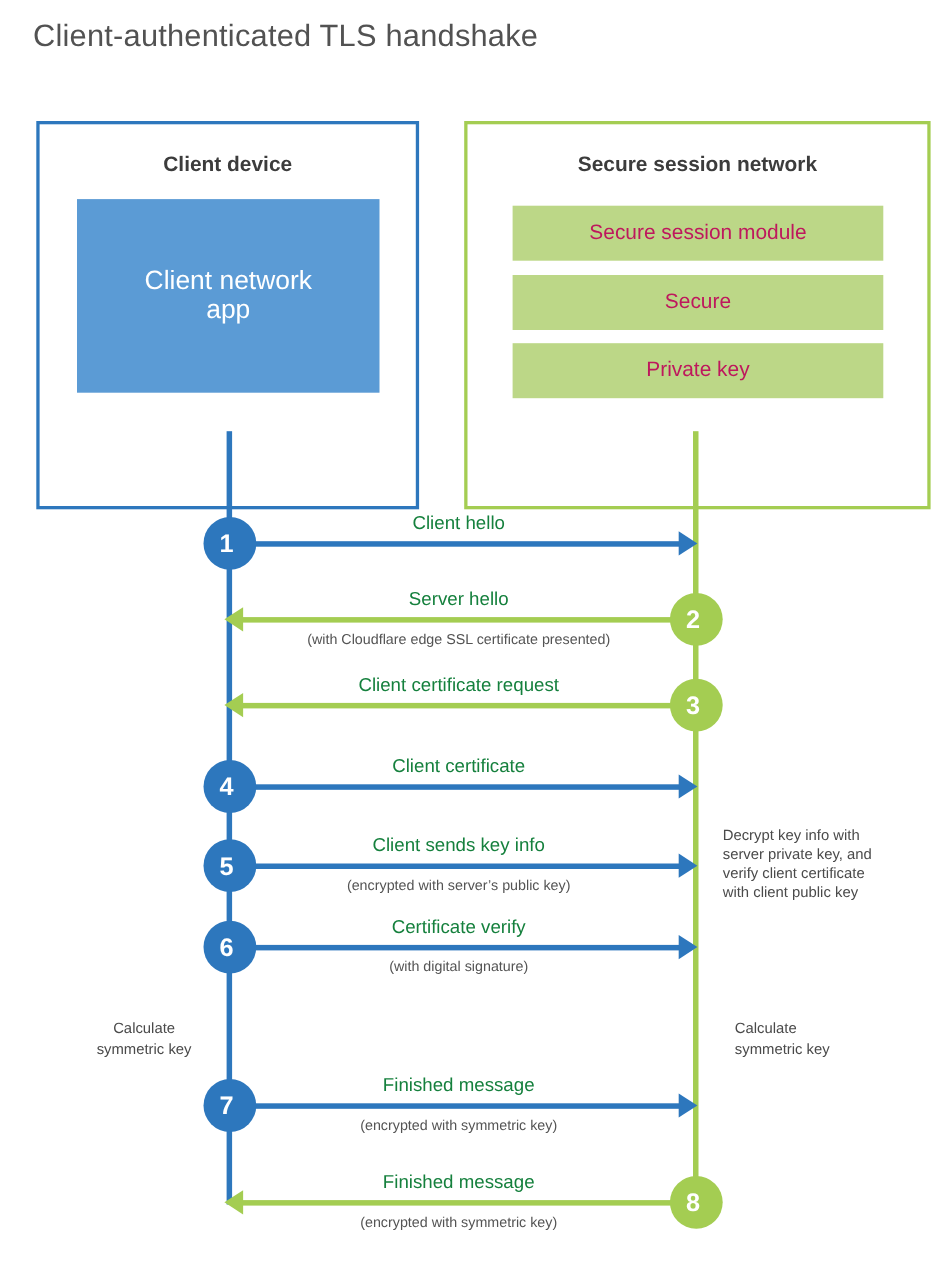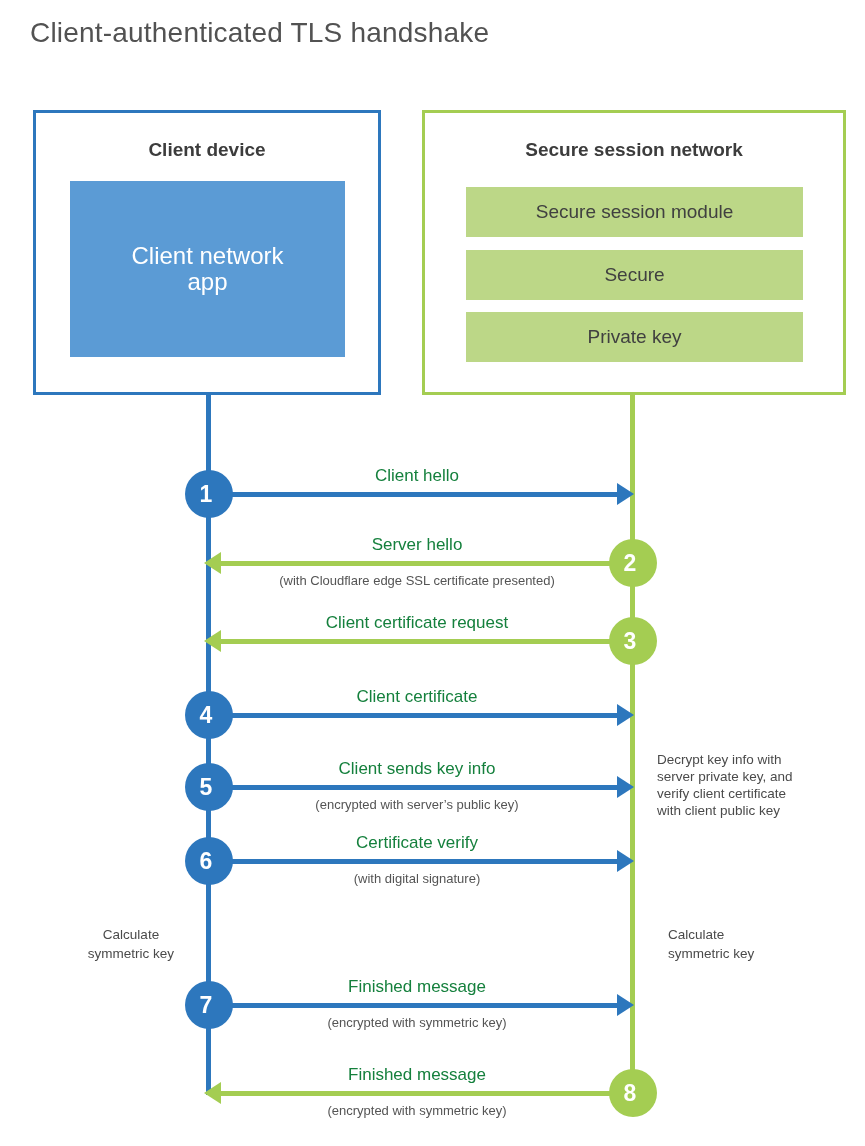--- a/index.html
+++ b/index.html
@@ -6,36 +6,36 @@
   body{
     width:865px;height:1146px;position:relative;background:#ffffff;
     font-family:"Liberation Sans", sans-serif;overflow:hidden;
   }
   
   .page-title{
     position:absolute;left:30px;top:17px;margin:0;
     font-size:28px;font-weight:300;color:#525252;letter-spacing:.2px;
   }
   
-  .box{position:absolute;top:110px;height:285px;box-sizing:border-box;background:#fff;}
+  .box{position:absolute;top:110px;height:353px;box-sizing:border-box;background:#fff;}
   .client-box{left:33px;width:348px;border:3px solid var(--blue);}
   .server-box{left:422px;width:424px;border:3px solid var(--green);}
   .box-title{
     position:absolute;top:26px;left:0;right:0;text-align:center;
     font-size:19px;font-weight:700;color:#3c3c3c;
   }
   .client-app{
     position:absolute;left:34px;top:68px;width:275px;height:176px;
     background:var(--blue-light);color:#fff;font-size:24px;
     display:flex;align-items:center;justify-content:center;
     text-align:center;white-space:pre-line;line-height:26px;
   }
   .bar{
     position:absolute;left:41px;width:337px;height:50px;
-    background:var(--green-light);color:#404040;font-size:19px;
+    background:var(--green-light);color:#be185d;font-size:19px;
     line-height:50px;text-align:center;
   }
   .bar1{top:74px}.bar2{top:137px}.bar3{top:199px}
   
   .lifeline{position:absolute;top:392px;width:5px;height:703px;}
   .client-lifeline{left:206px;background:var(--blue);}
   .server-lifeline{left:630px;background:var(--green);}
   
   .step{position:absolute;left:0;width:865px;height:0;}
   .s1{top:494px}.s2{top:563px}.s3{top:641px}.s4{top:715px}

